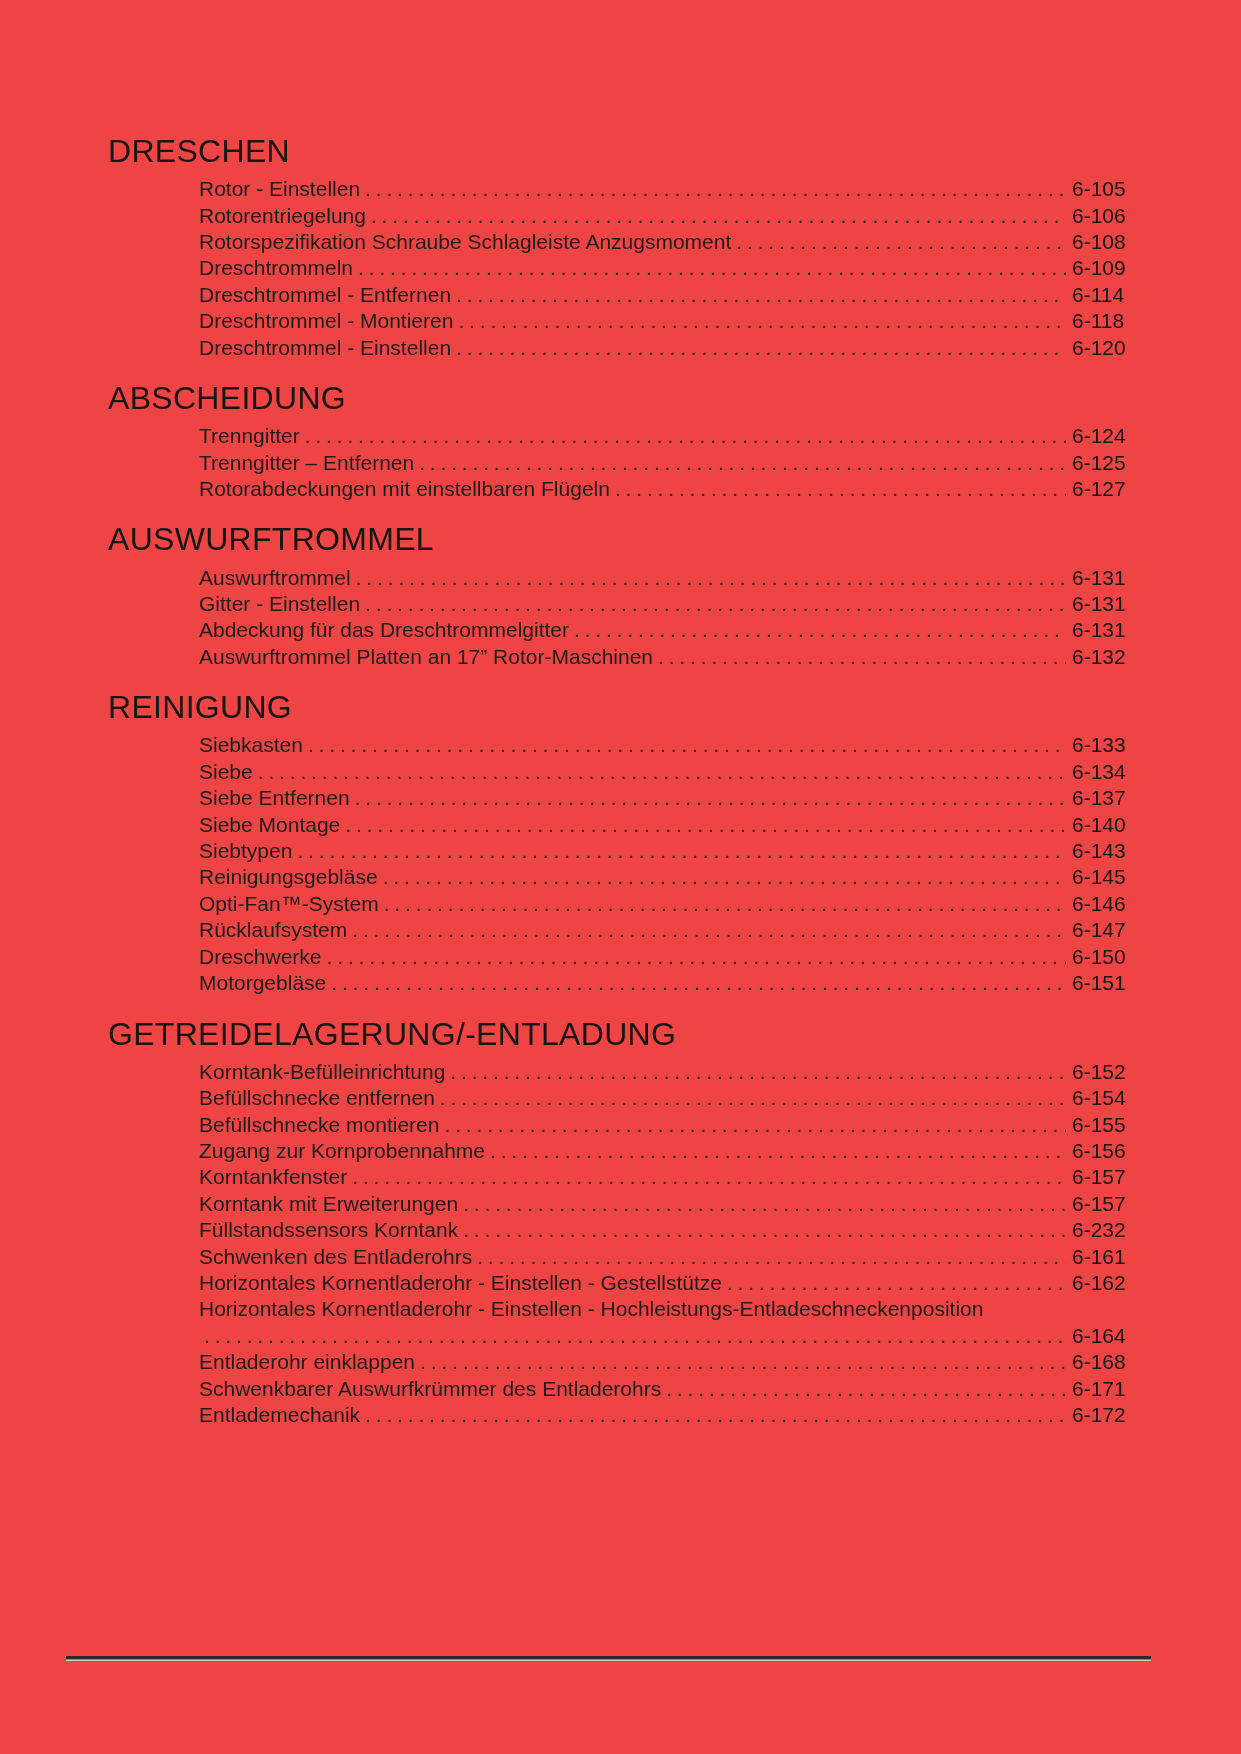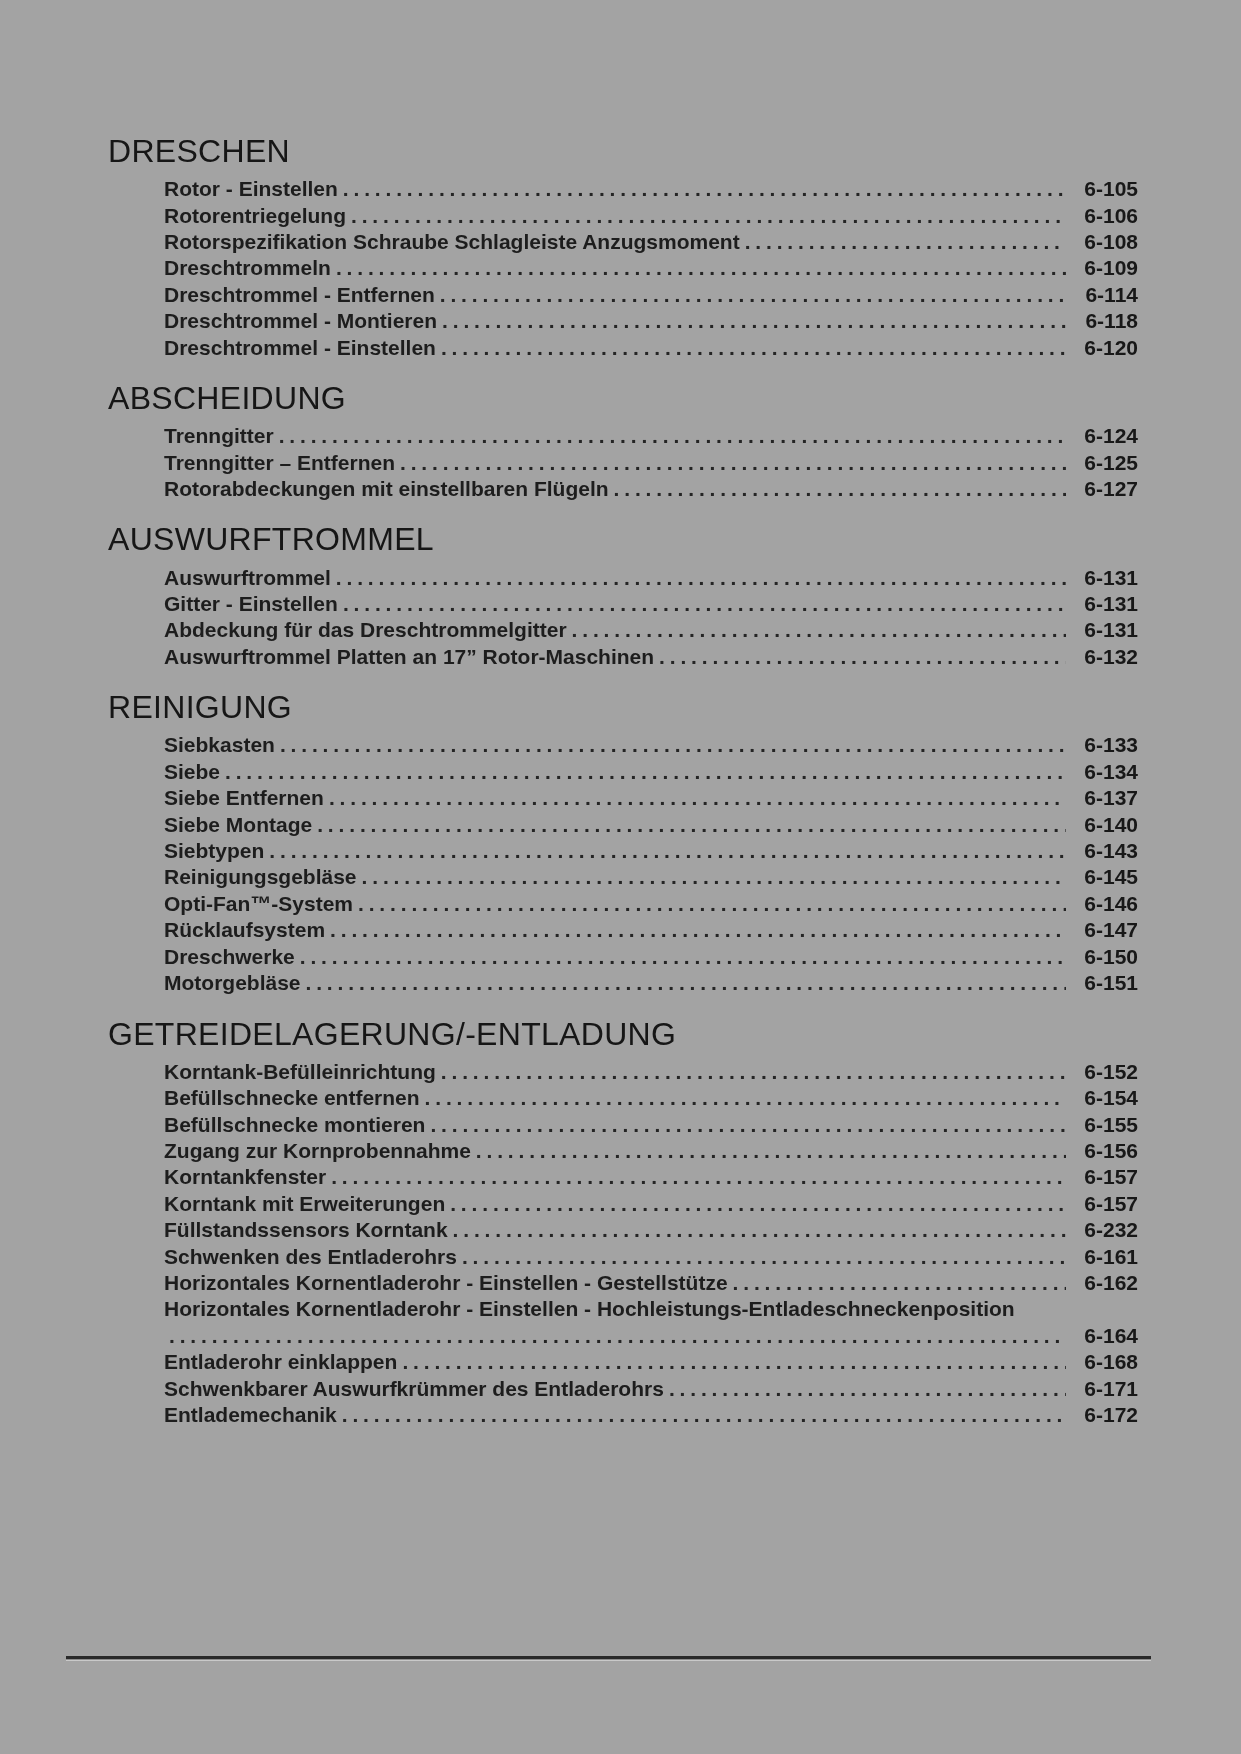--- a/index.html
+++ b/index.html
@@ -6,37 +6,37 @@
   body {
     width: 1241px; height: 1754px;
     background: #ffffff;
     font-family: "Liberation Sans", "DejaVu Sans", sans-serif;
     color: #1d1d1d;
   }
   .page {
     position: relative;
     width: 1241px; height: 1754px;
     overflow: hidden;
-    background: #a3a3a3;
+    background: #ef4444;
   }
   main.toc {
     box-sizing: border-box;
     padding: 134px 103px 0 108px;
   }
   section.toc-section { margin: 0; }
   section.toc-section + section.toc-section { margin-top: 20px; }
   h2.section-heading {
     margin: 0 0 7px 0;
     font-size: 32px;
     font-weight: 400;
     line-height: 1.1;
     letter-spacing: 0.3px;
     color: #161616;
   }
-  .entries { margin-left: 56px; font-weight: bold; }
+  .entries { margin-left: 91px; }
   .row {
     display: flex;
     align-items: baseline;
     font-size: 21px;
     line-height: 26.4px;
     color: #1d1d1d;
   }
   .row .t { white-space: nowrap; }
   .row .dots {
     flex: 1 1 auto;
@@ -45,21 +45,21 @@
     margin: 0 6px 0 5px;
     letter-spacing: -0.5px;
     color: #242424;
   }
   .row .dots::before {
     content: ". . . . . . . . . . . . . . . . . . . . . . . . . . . . . . . . . . . . . . . . . . . . . . . . . . . . . . . . . . . . . . . . . . . . . . . . . . . . . . . . . . . . . . . . . . . . . . . . . . . . . . . . . . . . . . . . . . . . . . . . . . . . . .";
   }
   .row .p {
     white-space: nowrap;
     min-width: 66px;
-    text-align: right;
+    text-align: left;
     color: #181818;
   }
   .row.no-leader .t { flex: 1 1 auto; }
   .bottom-rule {
     position: absolute;
     left: 66px; top: 1656px;
     width: 1085px; height: 5px;
     background: linear-gradient(to bottom, #2a2a2a 0 3px, #8c8c8c 3px 4px, #c9c9c9 4px 5px);
   }
 </style>

